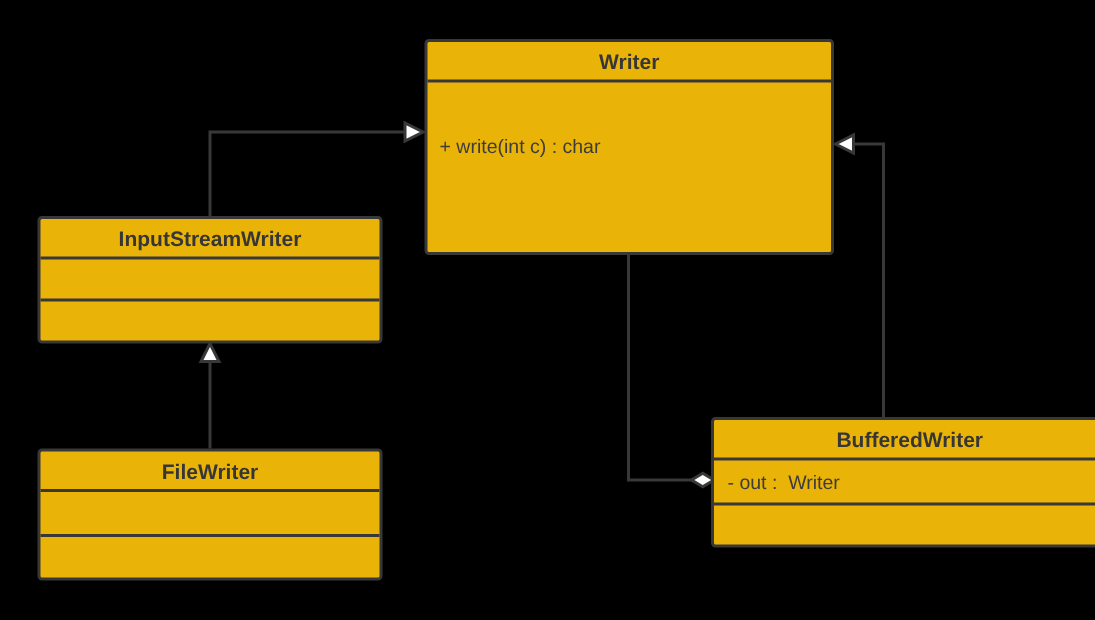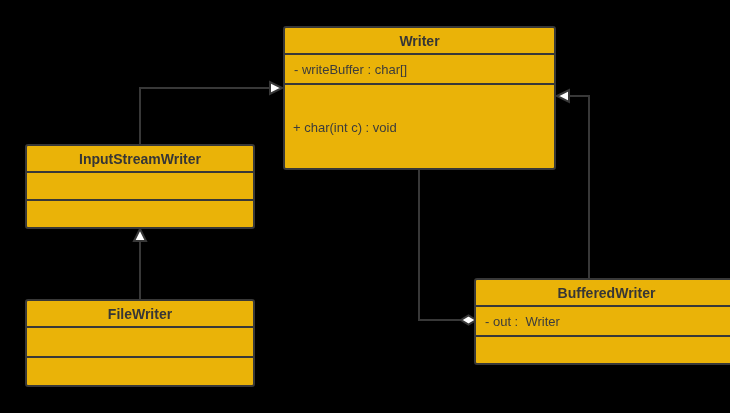--- a/index.html
+++ b/index.html
@@ -96,23 +96,22 @@
     </g>
 
     <g>
       <path d="M419,170 L419,320 L461,320" fill="none" stroke="#383838" stroke-width="2"></path>
       <polygon points="476,320 468.5,315.5 461,320 468.5,324.5" fill="#ffffff" stroke="#383838" stroke-width="2"></polygon>
     </g>
   </svg>
 
   <div class="uml-class" id="class-writer">
     <div class="uml-title">Writer</div>
-    <div class="uml-attr-row">- writeBuffer : char[]</div>
     <div class="uml-methods">
-      <div>+ char(int c) : void</div>
+      <div>+ write(int c) : char</div>
       
       
       
       
     </div>
   </div>
 
   <div class="uml-class" id="class-filewriter">
     <div class="uml-title">FileWriter</div>
     <div class="uml-empty-row mid"></div>

